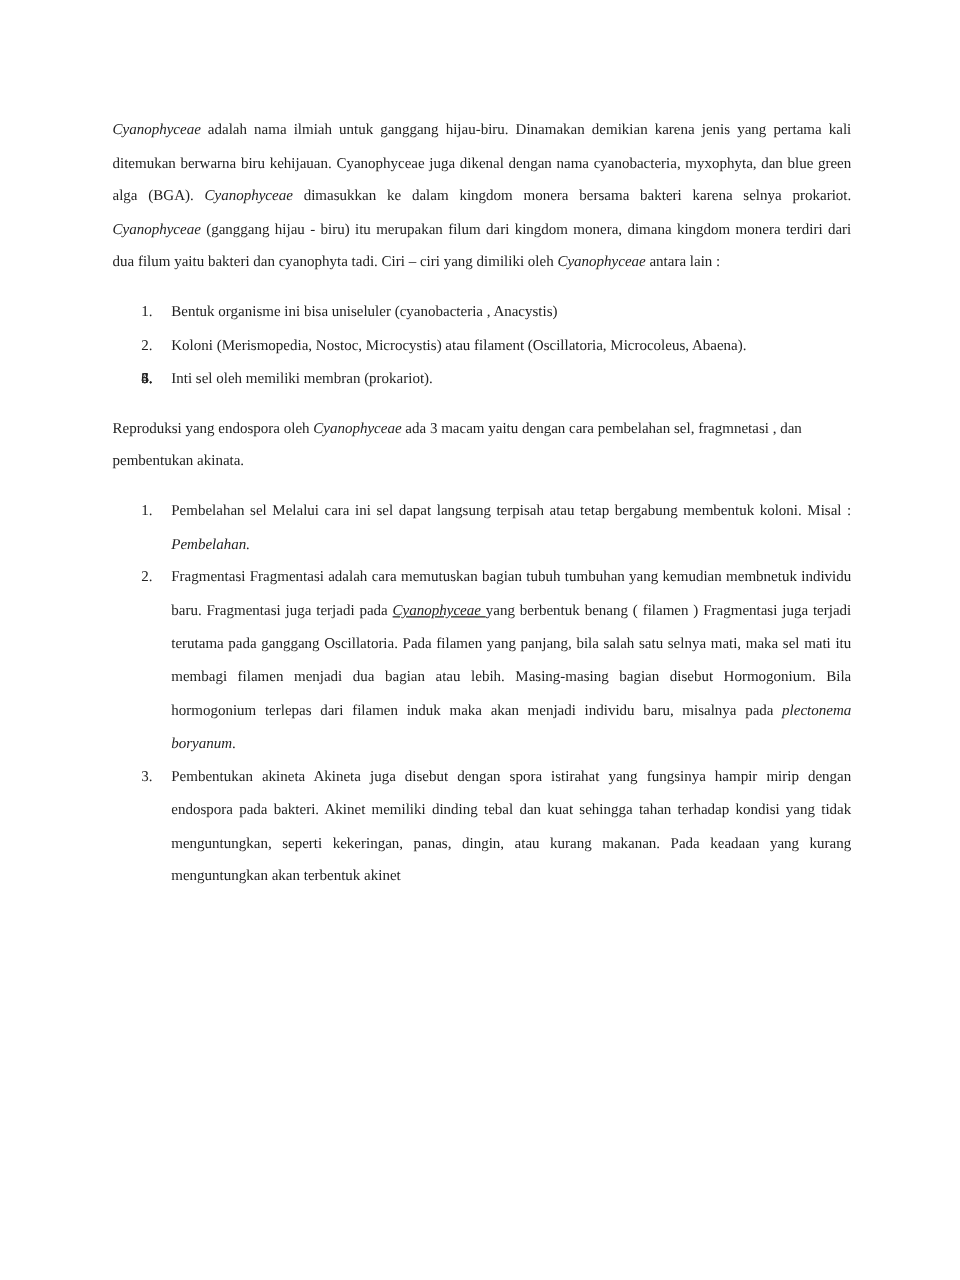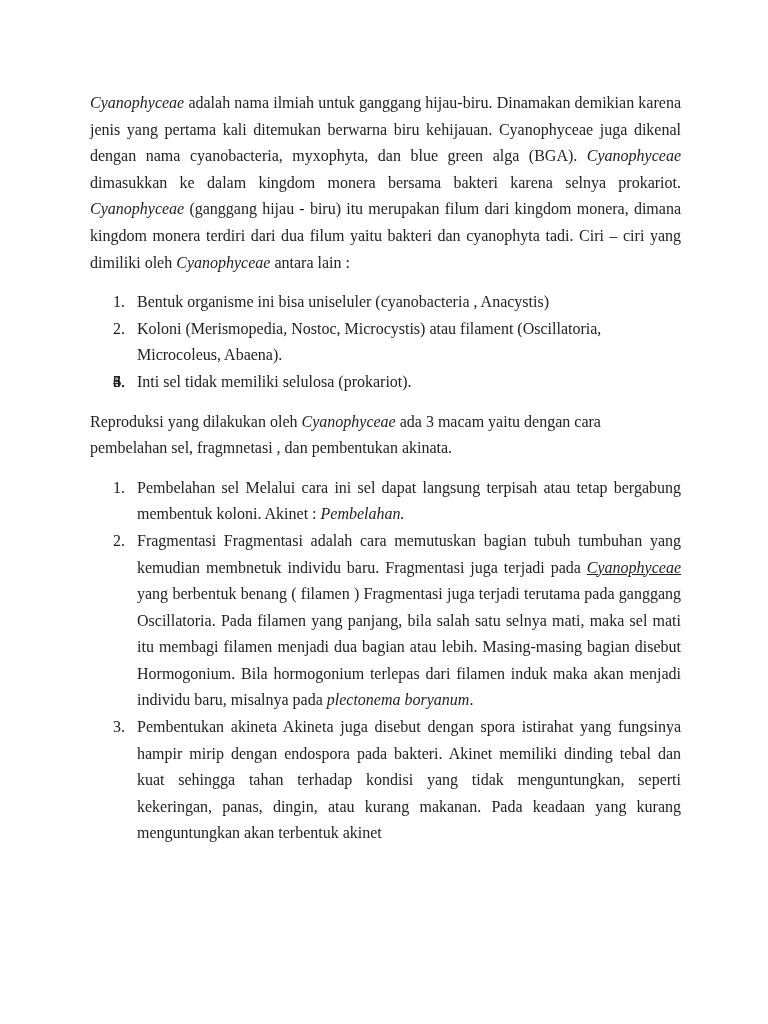--- a/index.html
+++ b/index.html
@@ -1,19 +1,19 @@
 <!DOCTYPE html>
 <html><head>
 <meta charset="utf-8">
 <style>
   html, body { margin: 0; padding: 0; background: #ffffff; }
   body { width: 768px; height: 1024px; overflow: hidden; position: relative; }
   .page {
     position: absolute; left: 90px; top: 90px; width: 591px;
-    font-family: "Liberation Serif", serif; font-size: 16px; color: #222222;
+    font-family: "Liberation Serif", serif; font-size: 12px; color: #222222;
     line-height: 26.6px;
   }
   p.para { margin: 0 0 13px 0; text-align: justify; }
   p.para.left { text-align: left; }
   ol { margin: 0 0 13px 0; padding: 0; list-style: none; }
   ol li { position: relative; padding-left: 47px; margin: 0; }
   ol li .num { position: absolute; left: 23px; top: 0; }
   ol.repro li { text-align: justify; }
   ol.traits li { text-align: left; }
   i { font-style: italic; }
@@ -24,23 +24,23 @@
 
 <div class="page">
   <p class="para"><i>Cyanophyceae</i><span> adalah nama ilmiah untuk ganggang hijau-biru. Dinamakan demikian karena jenis yang pertama kali ditemukan berwarna biru kehijauan. Cyanophyceae juga dikenal dengan nama cyanobacteria, myxophyta, dan blue green alga (BGA). </span><i>Cyanophyceae</i><span> dimasukkan ke dalam kingdom monera bersama bakteri karena selnya prokariot. </span><i>Cyanophyceae</i><span> (ganggang hijau - biru) itu merupakan filum dari kingdom monera, dimana kingdom monera terdiri dari dua filum yaitu bakteri dan cyanophyta tadi. Ciri – ciri yang dimiliki oleh </span><i>Cyanophyceae</i><span> antara lain :</span></p>
 
   <ol class="traits">
     <li><span class="num">1.</span><span>Bentuk organisme ini bisa uniseluler (cyanobacteria , Anacystis)</span></li>
     <li><span class="num">2.</span><span>Koloni (Merismopedia, Nostoc, Microcystis) atau filament (Oscillatoria, Microcoleus, Abaena).</span></li>
     <li><span class="num">3.</span></li>
     <li><span class="num">4.</span></li>
     <li><span class="num">5.</span></li>
-    <li><span class="num">6.</span><span>Inti sel tidak memiliki selulosa (prokariot).</span></li>
+    <li><span class="num">6.</span><span>Inti sel oleh memiliki membran (prokariot).</span></li>
   </ol>
 
-  <p class="para left"><span>Reproduksi yang dilakukan oleh </span><i>Cyanophyceae</i><span> ada 3 macam yaitu dengan cara pembelahan sel, fragmnetasi , dan pembentukan akinata.</span></p>
+  <p class="para left"><span>Reproduksi yang endospora oleh </span><i>Cyanophyceae</i><span> ada 3 macam yaitu dengan cara pembelahan sel, fragmnetasi , dan pembentukan akinata.</span></p>
 
   <ol class="repro">
-    <li><span class="num">1.</span><span><span>Pembelahan sel Melalui cara ini sel dapat langsung terpisah atau tetap bergabung membentuk koloni. Akinet : </span><i>Pembelahan.</i></span></li>
+    <li><span class="num">1.</span><span><span>Pembelahan sel Melalui cara ini sel dapat langsung terpisah atau tetap bergabung membentuk koloni. Misal : </span><i>Pembelahan.</i></span></li>
     <li><span class="num">2.</span><span><span>Fragmentasi Fragmentasi adalah cara memutuskan bagian tubuh tumbuhan yang kemudian membnetuk individu baru. Fragmentasi juga terjadi pada </span><i class="ul">Cyanophyceae </i><span>yang berbentuk benang ( filamen ) Fragmentasi juga terjadi terutama pada ganggang Oscillatoria. Pada filamen yang panjang, bila salah satu selnya mati, maka sel mati itu membagi filamen menjadi dua bagian atau lebih. Masing-masing bagian disebut Hormogonium. Bila hormogonium terlepas dari filamen induk maka akan menjadi individu baru, misalnya pada </span><i>plectonema boryanum</i><span>.</span></span></li>
     <li><span class="num">3.</span><span><span>Pembentukan akineta Akineta juga disebut dengan spora istirahat yang fungsinya hampir mirip dengan endospora pada bakteri. Akinet memiliki dinding tebal dan kuat sehingga tahan terhadap kondisi yang tidak menguntungkan, seperti kekeringan, panas, dingin, atau kurang makanan. Pada keadaan yang kurang menguntungkan akan terbentuk akinet</span></span></li>
   </ol>
 </div>
 
 </body></html>

